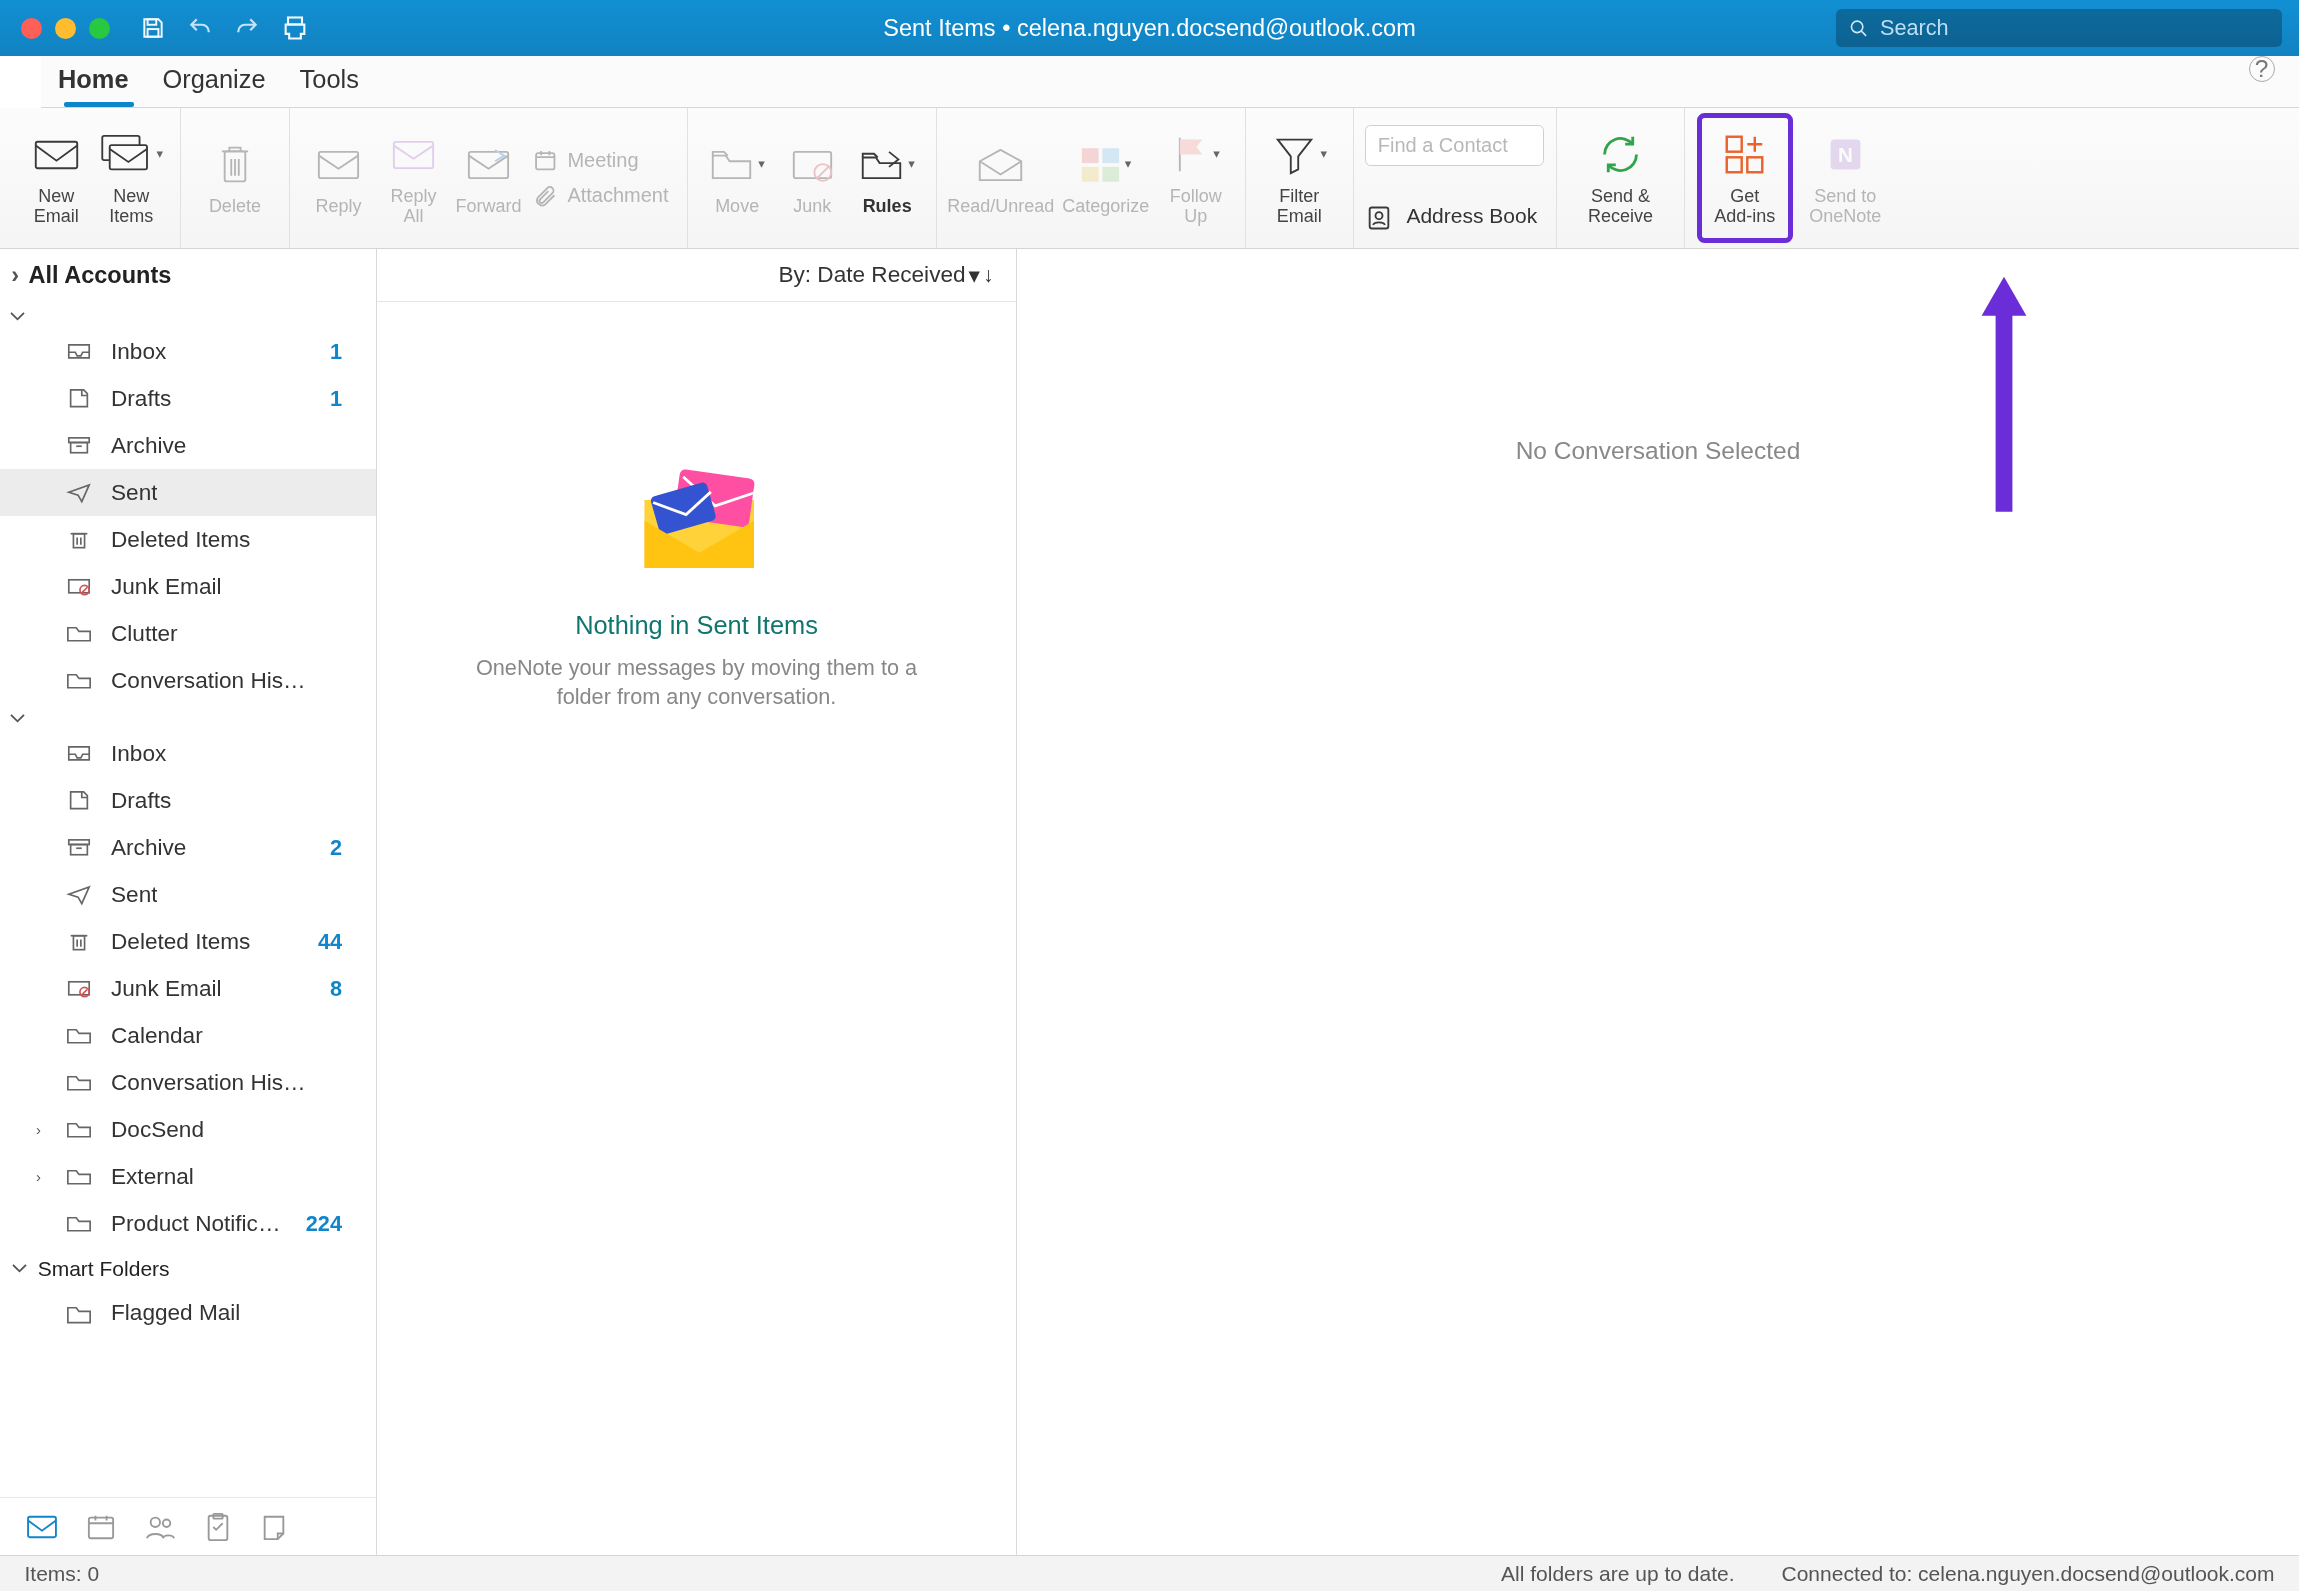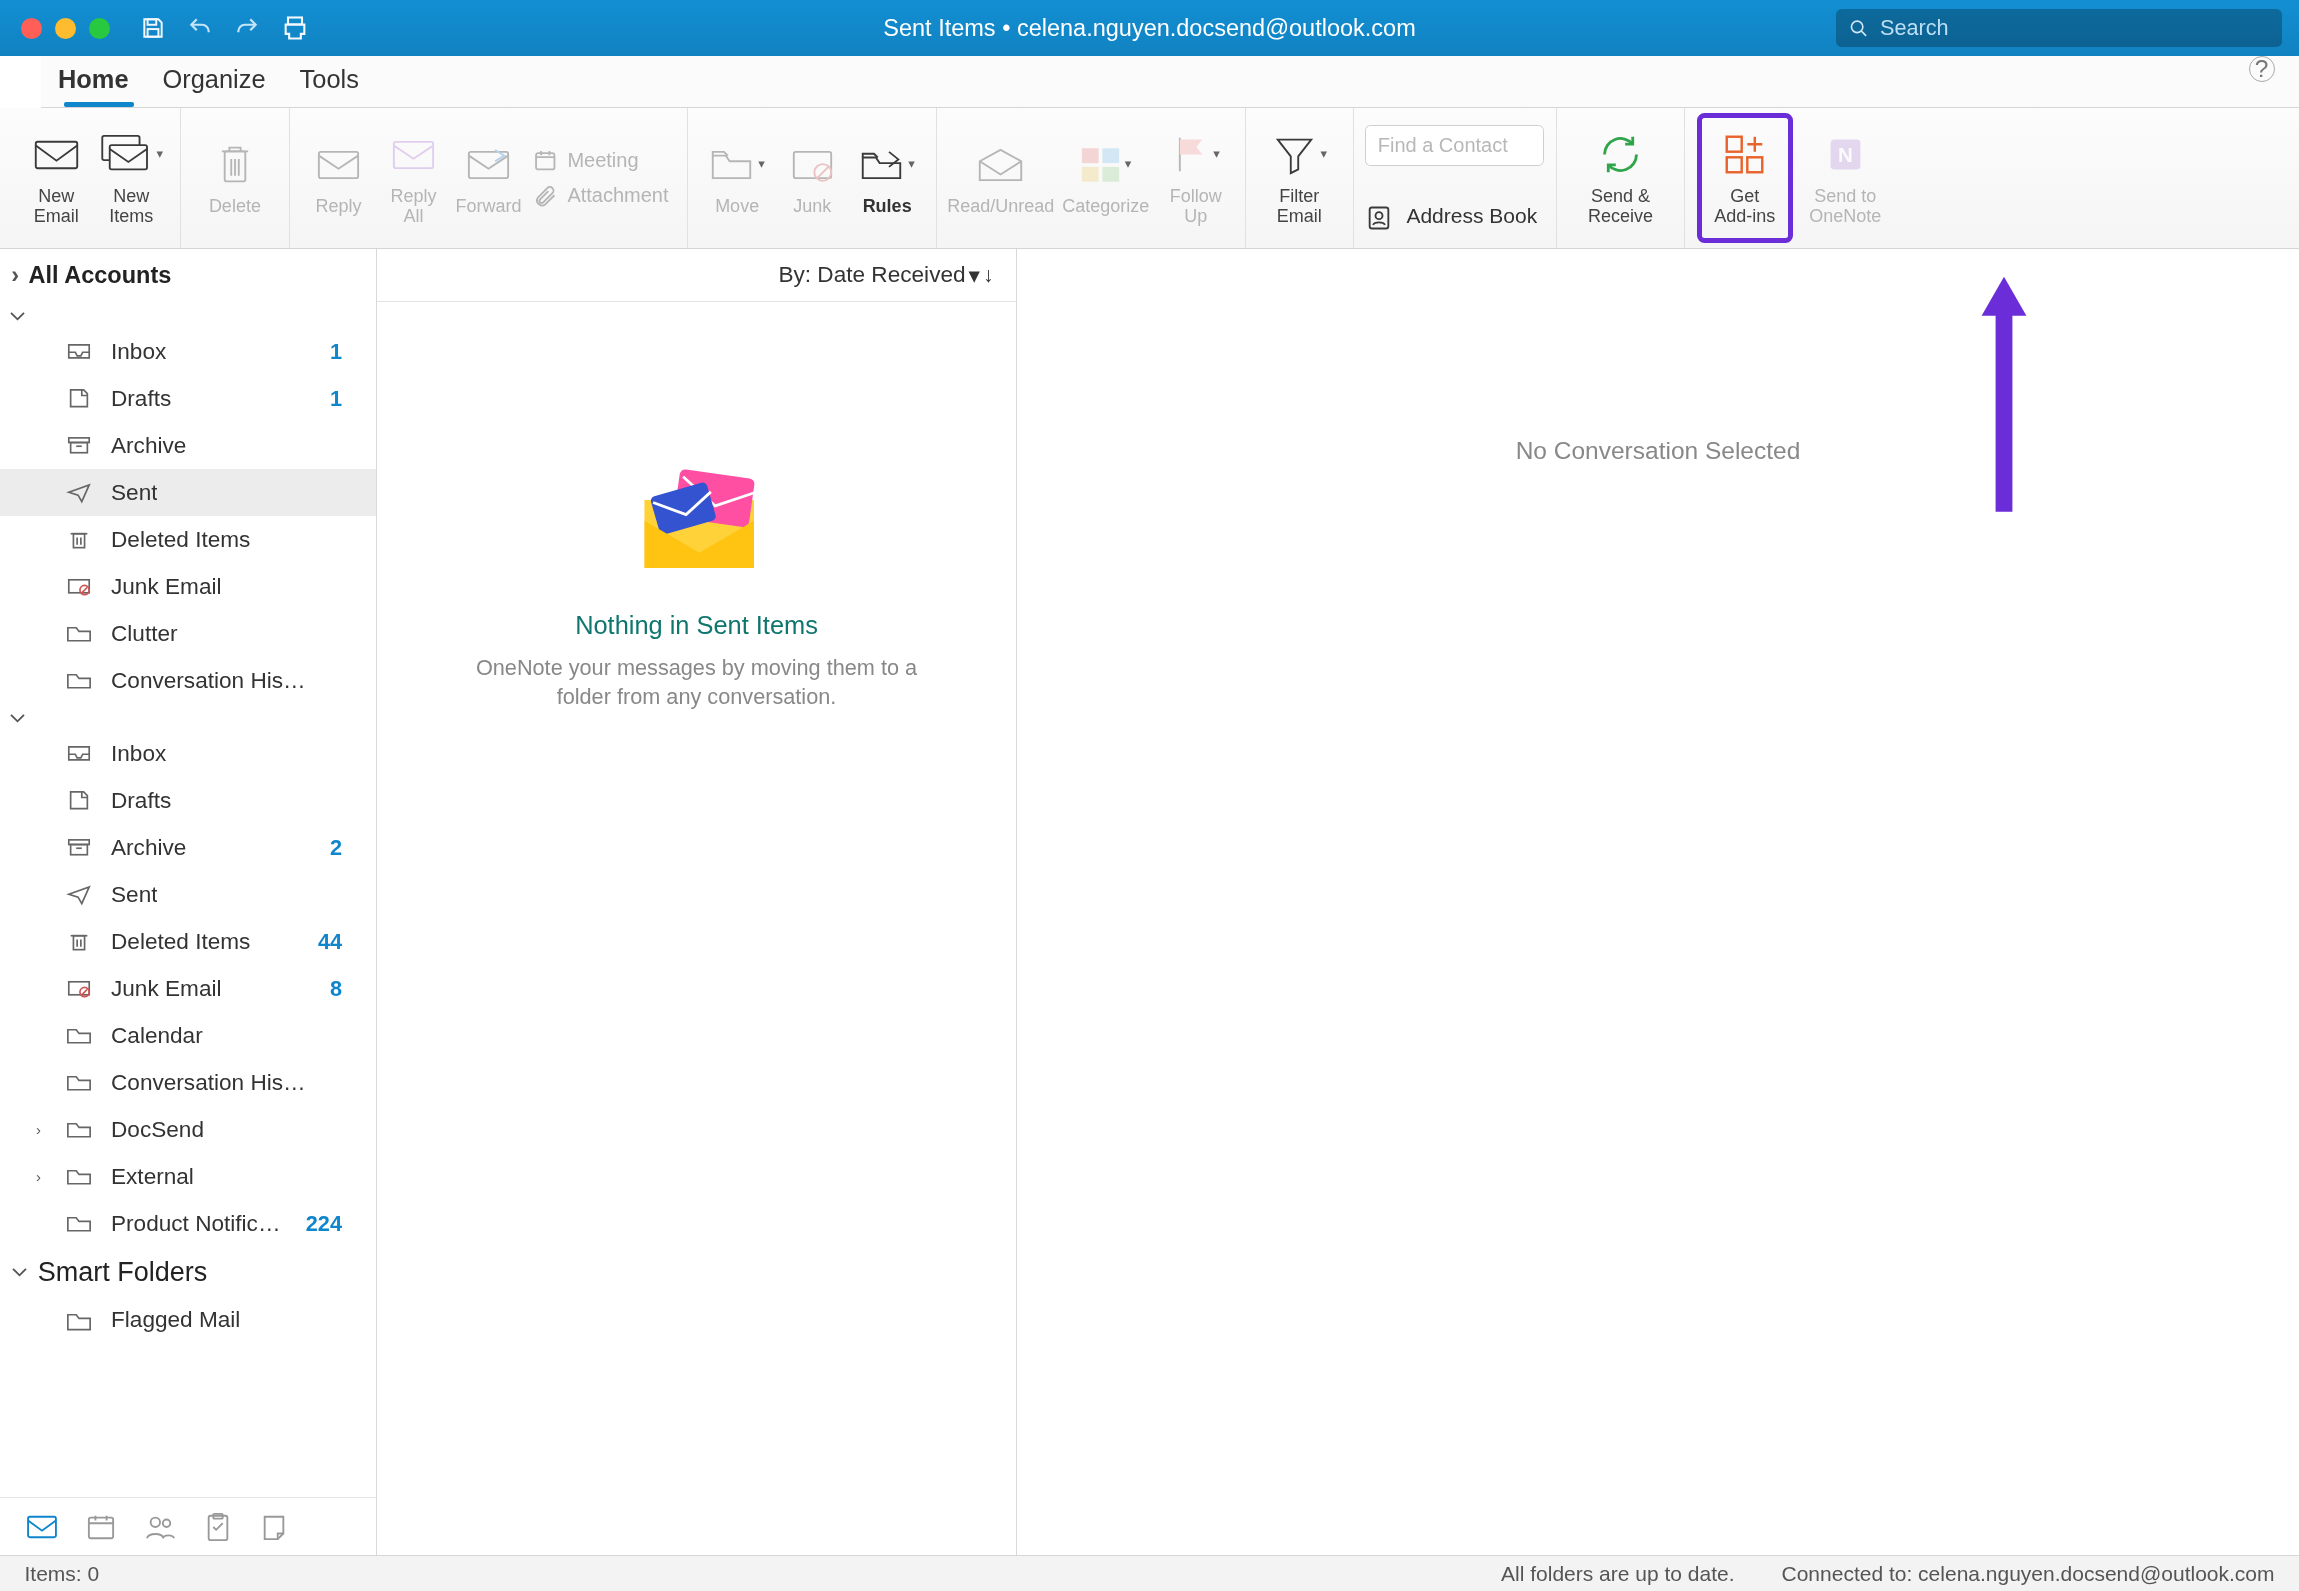--- a/index.html
+++ b/index.html
@@ -44,21 +44,21 @@
   .sidebar { width:377px; border-right:0.9px solid #d9d9d9; display:flex; flex-direction:column; background:#fff; }
   .acct-header { display:flex; align-items:center; font-size:23.5px; font-weight:600; padding:13px 9.4px 13px 11.3px; color:#222; }
   .acct-header .chev { margin-right:9.4px; color:#555; }
   .collapse-chev { padding:7.5px 9.4px 5.6px 9.4px; color:#555; font-size:17px; }
   .folder { display:flex; align-items:center; padding:7.5px 15px 7.5px 66px; font-size:22.6px; color:#333; height:47px; position:relative; }
   .folder .ficon { position:absolute; left:66px; }
   .folder .fname { margin-left:45px; white-space:nowrap; overflow:hidden; text-overflow:ellipsis; max-width:198px; }
   .folder .count { margin-left:auto; margin-right:19px; color:#0f85cc; font-weight:700; font-size:21.7px; }
   .folder.selected { background:#ececec; }
   .folder .exp { position:absolute; left:36px; color:#555; font-size:15px; }
-  .smart-hdr { display:flex; align-items:center; padding:9.4px 9.4px 9.4px 11.3px; font-size:27px; color:#222; }
+  .smart-hdr { display:flex; align-items:center; padding:9.4px 9.4px 9.4px 11.3px; font-size:21px; color:#222; }
   .smart-hdr .chev{ margin-right:9.4px; color:#555; }
   .navstrip { margin-top:auto; border-top:0.9px solid #e7e7e7; height:58px; display:flex; align-items:center; gap:28px; padding-left:26px; }
   .navstrip svg { opacity:.75; }
   .navstrip .active svg { opacity:1; }
 
   .listpane { width:640px; border-right:0.9px solid #d9d9d9; display:flex; flex-direction:column; }
   .listhdr { height:53px; border-bottom:0.9px solid #e4e4e4; display:flex; align-items:center; justify-content:flex-end; padding-right:22.6px; font-size:22.6px; color:#333; gap:3px; }
   .emptyart { flex:1; display:flex; flex-direction:column; align-items:center; padding-top:132px; }
   .empty-title { font-size:25.4px; color:#0f766e; margin-top:26px; }
   .empty-sub { font-size:21.7px; color:#888; text-align:center; margin-top:13px; max-width:490px; line-height:1.35; }

